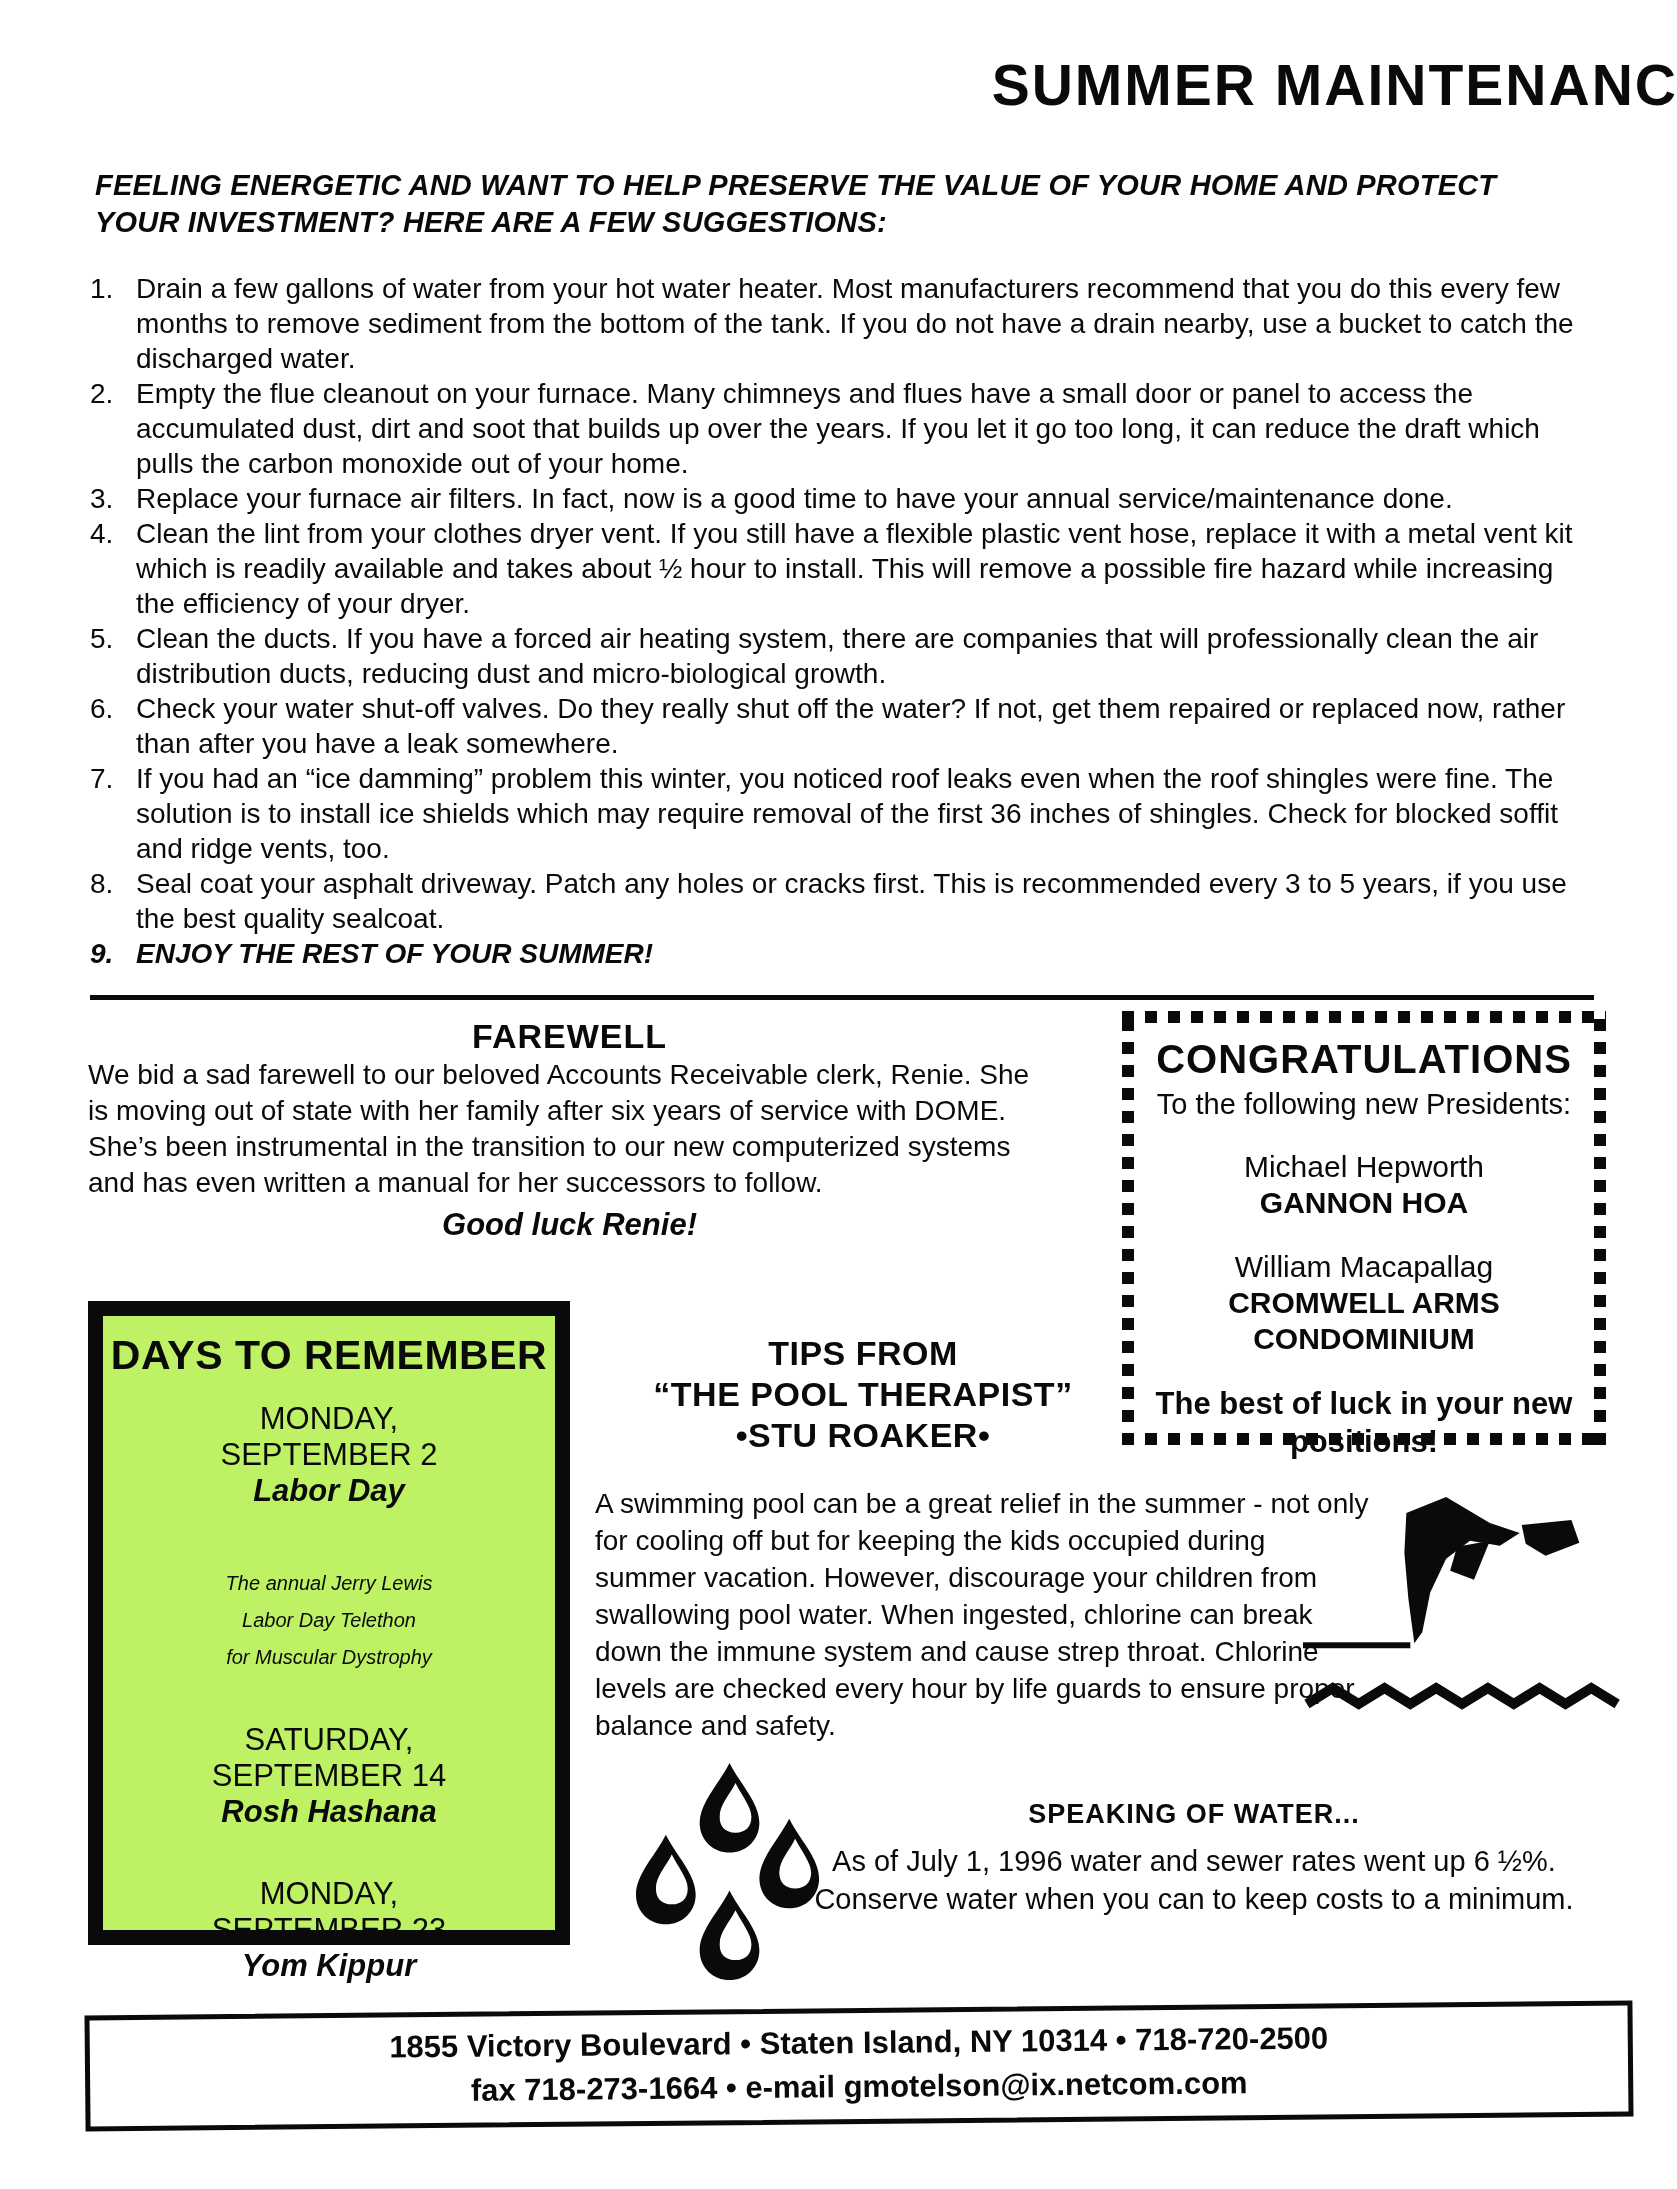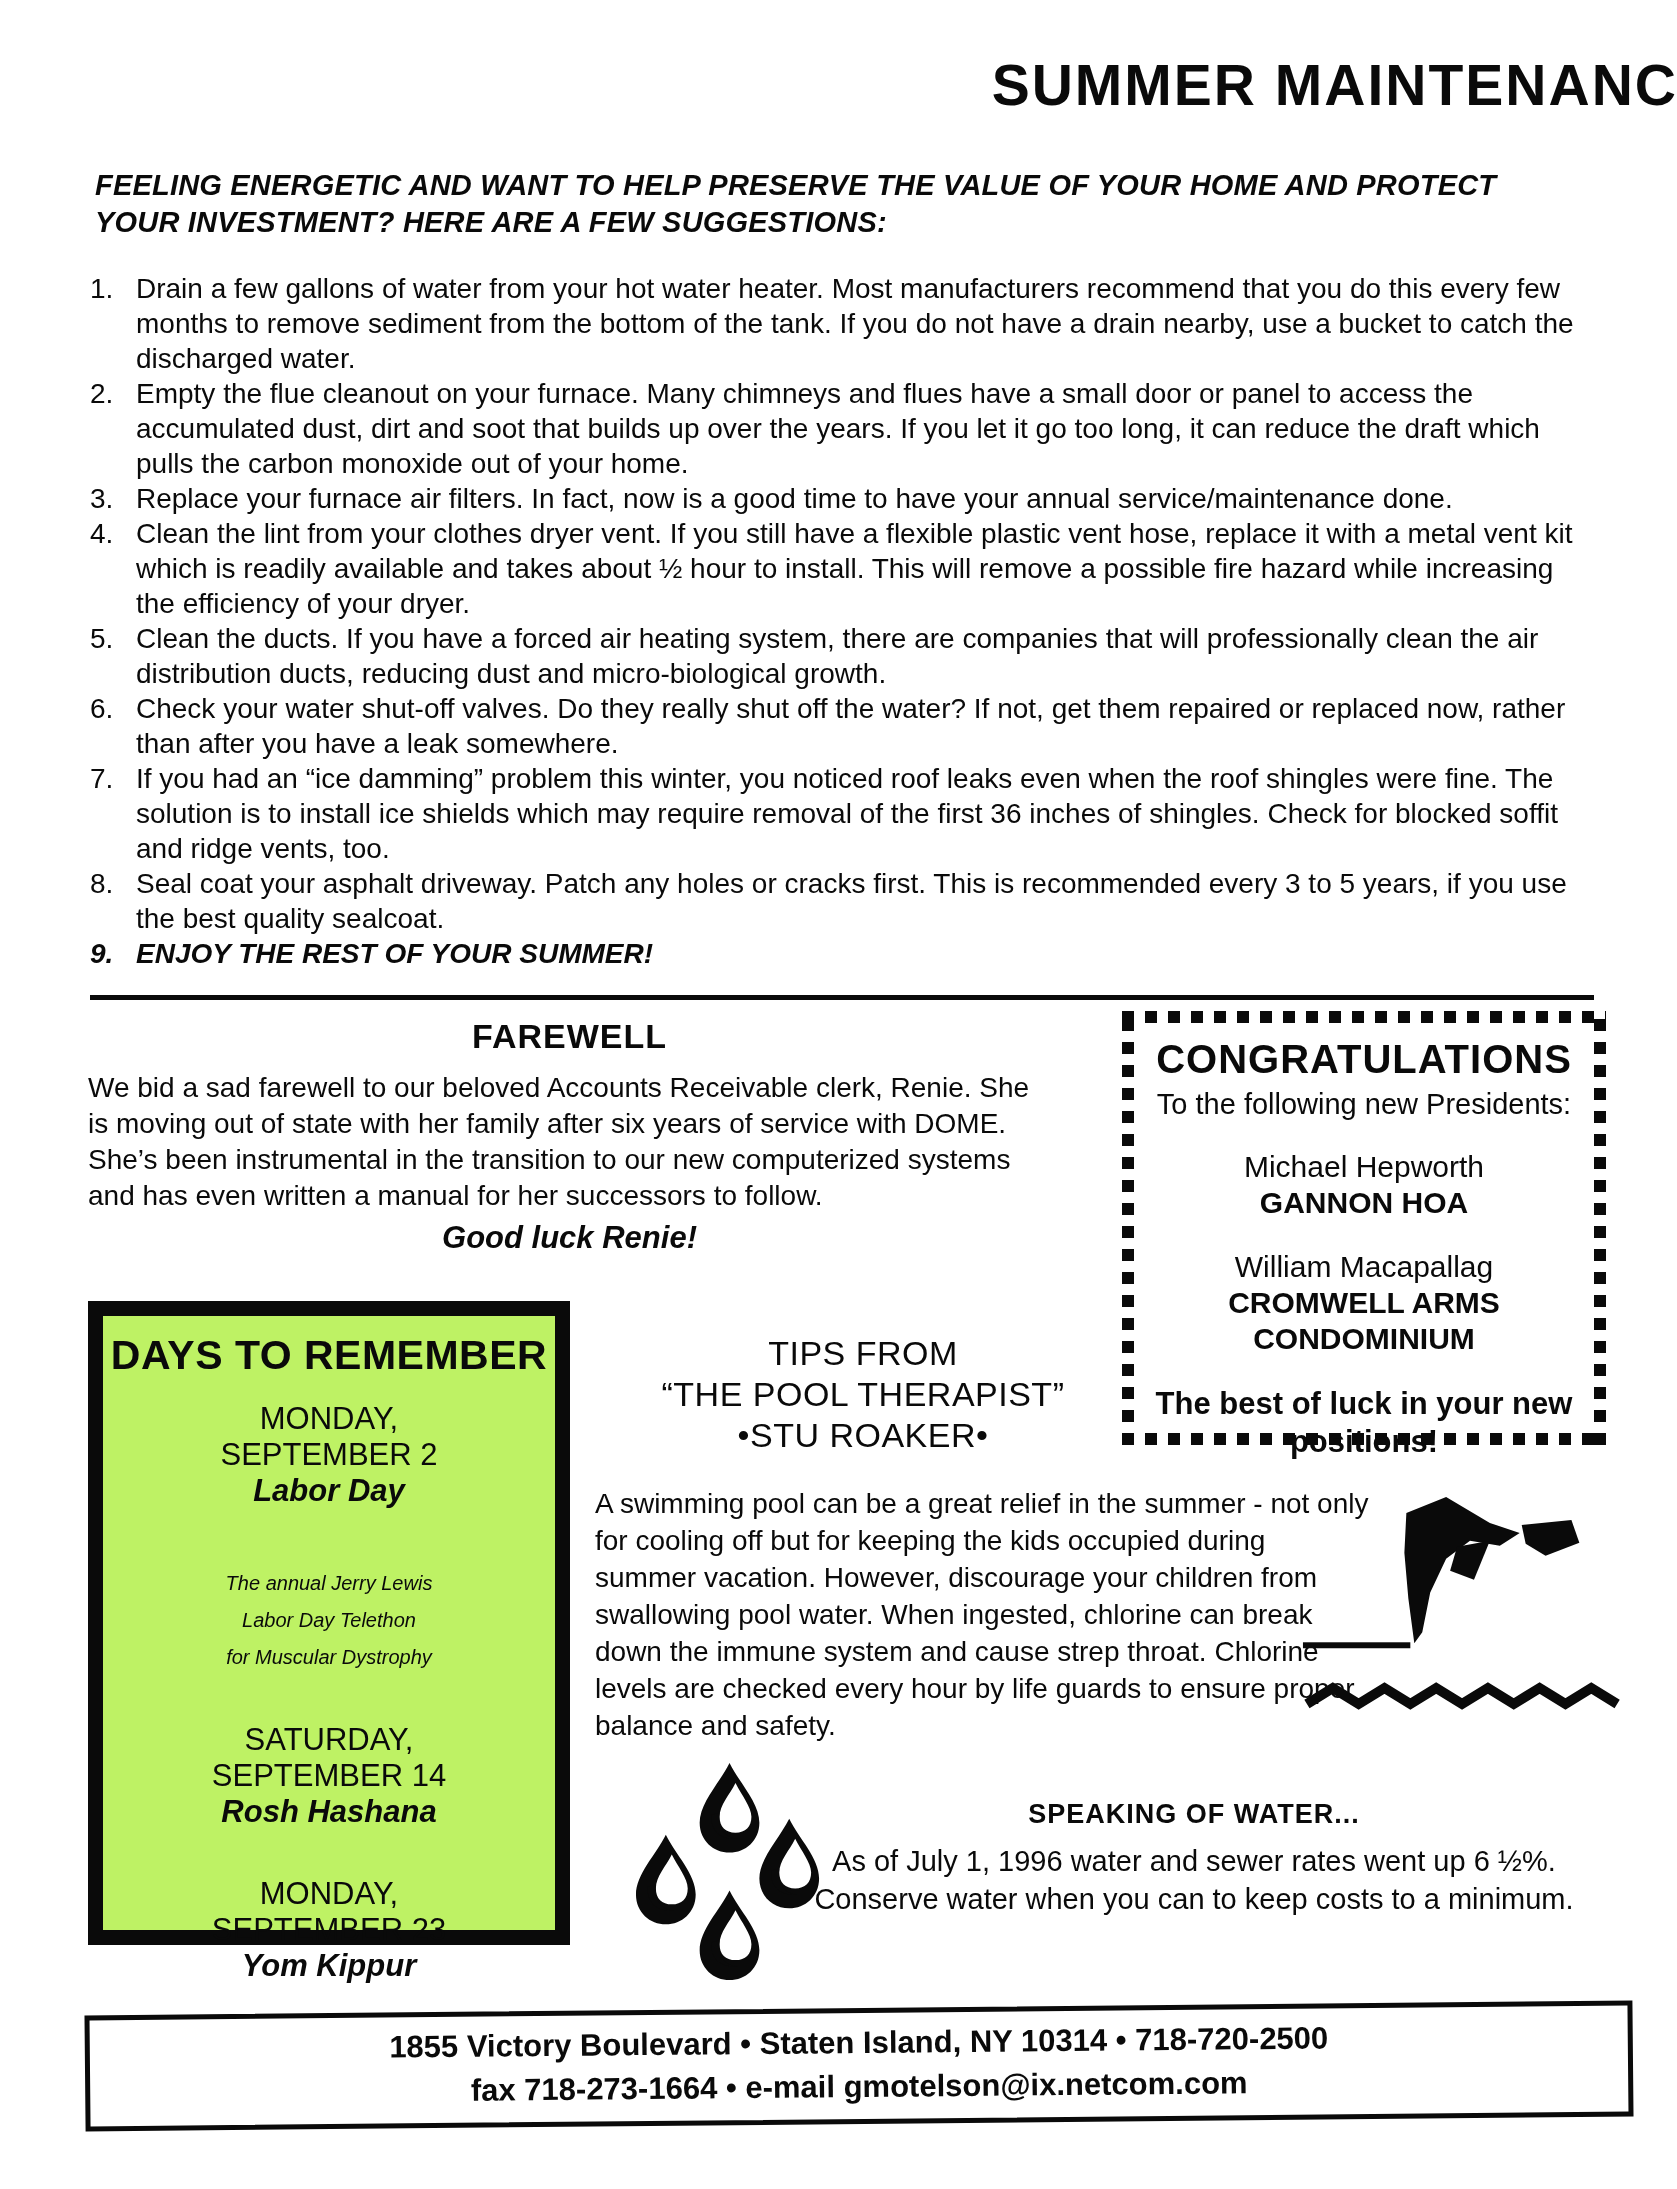--- a/index.html
+++ b/index.html
@@ -30,21 +30,21 @@
     font-size:28px;line-height:35px;
   }
   .suggestions li{position:relative;padding-left:46px;margin:0;}
   .suggestions li .num{position:absolute;left:0;top:0;}
   .suggestions li.last{font-weight:700;font-style:italic;}
   .rule{
     left:90px;top:995px;width:1504px;height:5px;background:#0a0a0a;
   }
 
   .farewell{left:88px;top:1017px;width:963px;}
-  .farewell-heading{font-size:34px;font-weight:700;text-align:center;letter-spacing:1px;margin-bottom:14px;}
+  .farewell-heading{font-size:34px;font-weight:700;text-align:center;letter-spacing:1px;margin-bottom:1px;}
   .farewell-body{font-size:28px;line-height:36px;}
   .farewell-signoff{font-size:31px;font-weight:700;font-style:italic;text-align:center;margin-top:6px;}
 
   .congrats{
     left:1122px;top:1011px;width:484px;height:434px;
     background-image:
       repeating-linear-gradient(90deg,#0a0a0a 0 12px,transparent 12px 23px),
       repeating-linear-gradient(90deg,#0a0a0a 0 12px,transparent 12px 23px),
       repeating-linear-gradient(0deg,#0a0a0a 0 12px,transparent 12px 23px),
       repeating-linear-gradient(0deg,#0a0a0a 0 12px,transparent 12px 23px);
@@ -70,21 +70,21 @@
     padding-top:16px;
   }
   .days-heading{font-size:41px;font-weight:700;letter-spacing:0.5px;}
   .days-event{margin-top:22px;font-size:31px;line-height:36px;}
   .days-event .name{font-weight:700;font-style:italic;}
   .days-telethon{margin-top:56px;font-size:20px;line-height:37px;font-weight:400;font-style:italic;}
   .days-event.gap{margin-top:46px;}
 
   .tips-heading{
     left:557px;top:1333px;width:612px;
-    font-size:34px;font-weight:400;line-height:41px;text-align:center;letter-spacing:0.5px;
+    font-size:34px;font-weight:700;line-height:41px;text-align:center;letter-spacing:0.5px;
   }
   .tips-body{
     left:595px;top:1485px;width:774px;
     font-size:28px;line-height:37px;
   }
 
   .diver{left:1295px;top:1483px;width:348px;height:244px;}
   .droplets{left:630px;top:1763px;width:207px;height:221px;}
 
   .water{left:766px;top:1799px;width:856px;text-align:center;}

